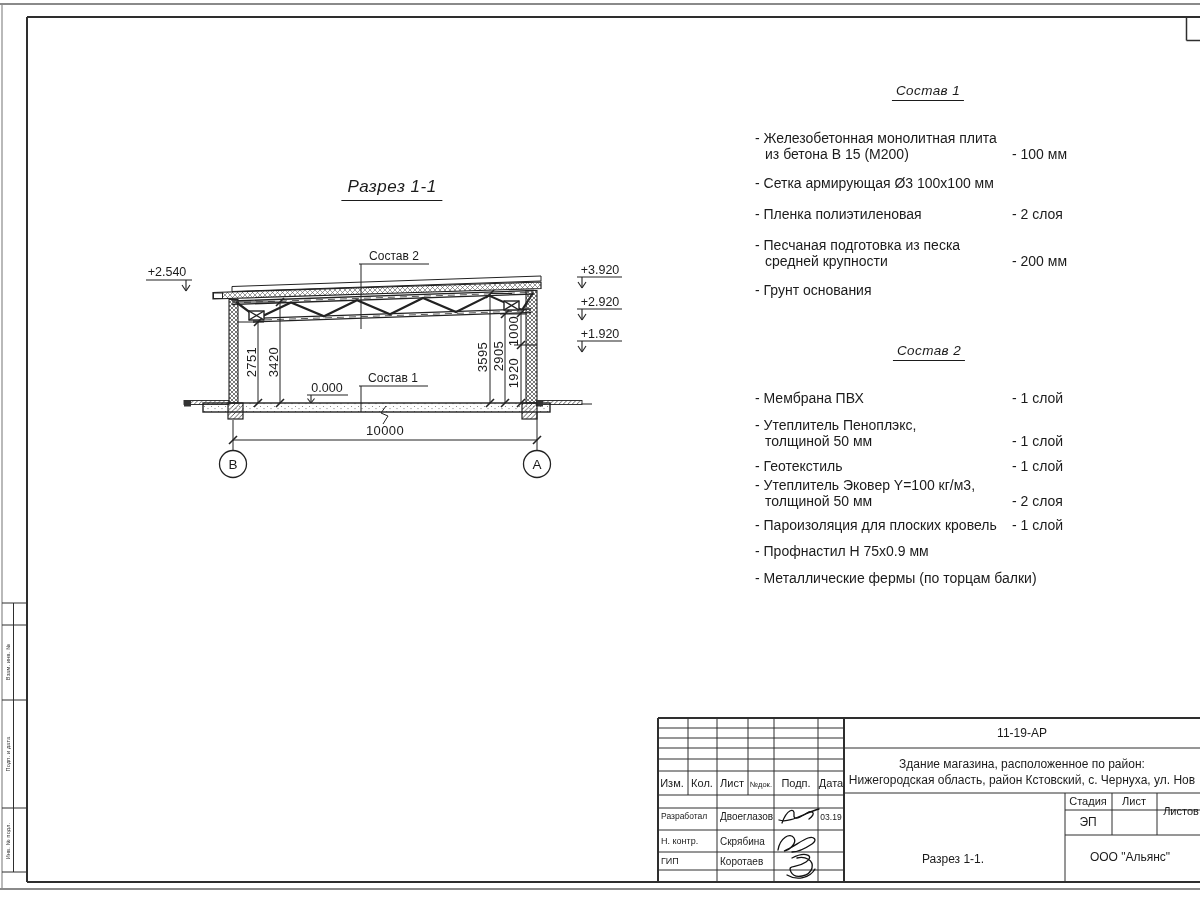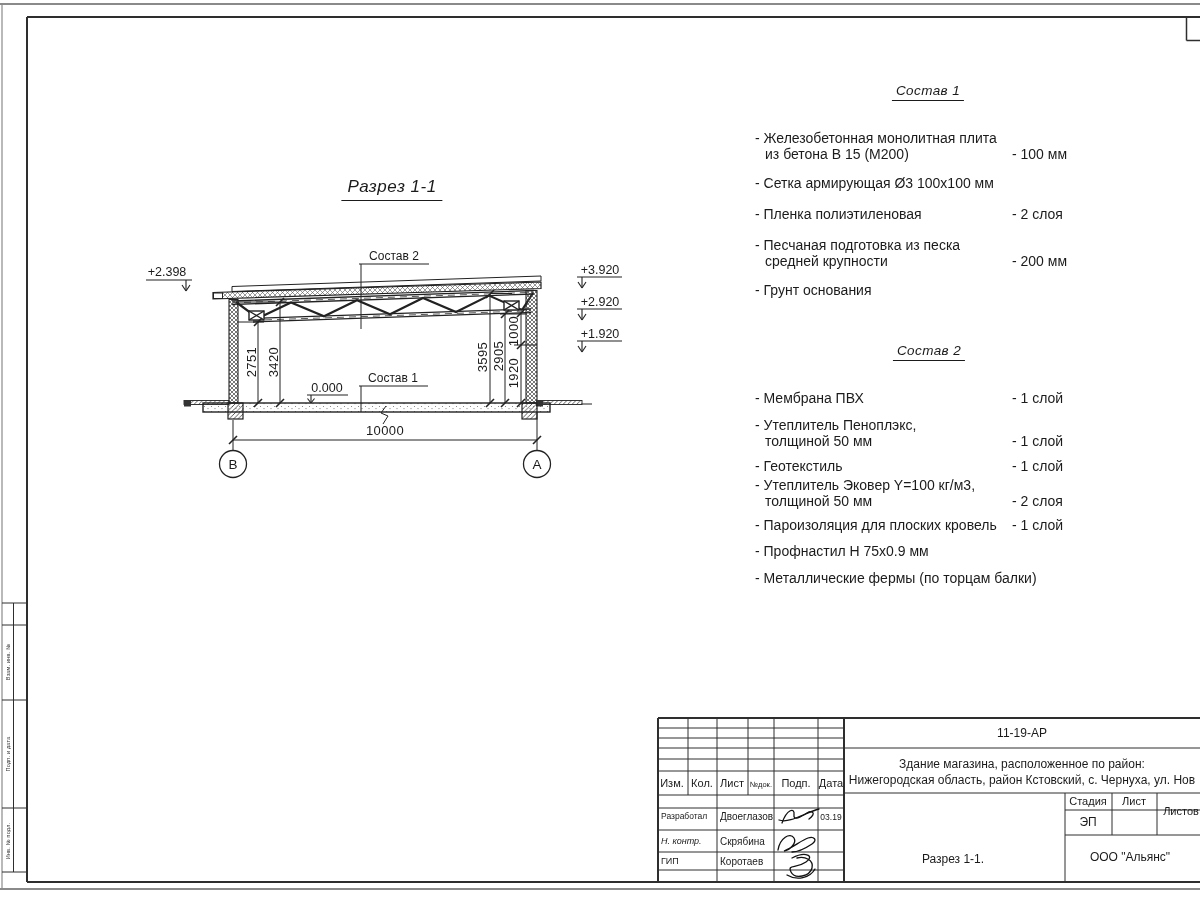--- a/index.html
+++ b/index.html
@@ -236,21 +236,21 @@
         <line x1="359" y1="264" x2="429" y2="264"></line>
         <line x1="361" y1="264" x2="361" y2="329"></line>
         <line x1="359" y1="386" x2="428" y2="386"></line>
         <line x1="361" y1="386" x2="361" y2="412"></line>
       </g>
     </g>
   </svg>
 
   <div class="t ctr sec-title" style="left:392px;top:189px;">Разрез 1-1</div>
 
-  <div class="t ctr elev" style="left:167px;top:272px;">+2.398</div>
+  <div class="t ctr elev" style="left:167px;top:272px;">+2.540</div>
   <div class="t ctr elev" style="left:600px;top:270px;">+3.920</div>
   <div class="t ctr elev" style="left:600px;top:302px;">+2.920</div>
   <div class="t ctr elev" style="left:600px;top:334px;">+1.920</div>
   <div class="t ctr elev" style="left:327px;top:388px;">0.000</div>
 
   <div class="t rot dim" style="left:251px;top:362px;">2751</div>
   <div class="t rot dim" style="left:273px;top:362px;">3420</div>
   <div class="t rot dim" style="left:482px;top:357px;">3595</div>
   <div class="t rot dim" style="left:498px;top:356px;">2905</div>
   <div class="t rot dim" style="left:513px;top:331px;">1000</div>
@@ -327,21 +327,21 @@
   <div class="t ctr tb11" style="left:702px;top:783px;">Кол.</div>
   <div class="t ctr tb11" style="left:732px;top:783px;">Лист</div>
   <div class="t ctr tb75" style="left:761px;top:784px;">№док.</div>
   <div class="t ctr tb11" style="left:796px;top:783px;">Подп.</div>
   <div class="t ctr tb11" style="left:831px;top:783px;">Дата</div>
 
   <div class="t lft tb85" style="left:661px;top:816px;">Разработал</div>
   <div class="t lft tb10" style="left:720px;top:816px;">Двоеглазов</div>
   <div class="t ctr tb85" style="left:831px;top:817px;">03.19</div>
 
-  <div class="t lft tb9" style="left:661px;top:841px;font-style:italic;">Н. контр.</div>
+  <div class="t lft tb9" style="left:661px;top:841px;">Н. контр.</div>
   <div class="t lft tb10" style="left:720px;top:841px;">Скрябина</div>
 
   <div class="t lft tb9" style="left:661px;top:861px;">ГИП</div>
   <div class="t lft tb10" style="left:720px;top:861px;">Коротаев</div>
 
   <div class="t ctr tb11" style="left:1088px;top:801px;">Стадия</div>
   <div class="t ctr tb11" style="left:1134px;top:801px;">Лист</div>
   <div class="t ctr tb11" style="left:1181px;top:801px;margin-top:10px;">Листов</div>
   <div class="t ctr tb12" style="left:1088px;top:822px;">ЭП</div>
 

